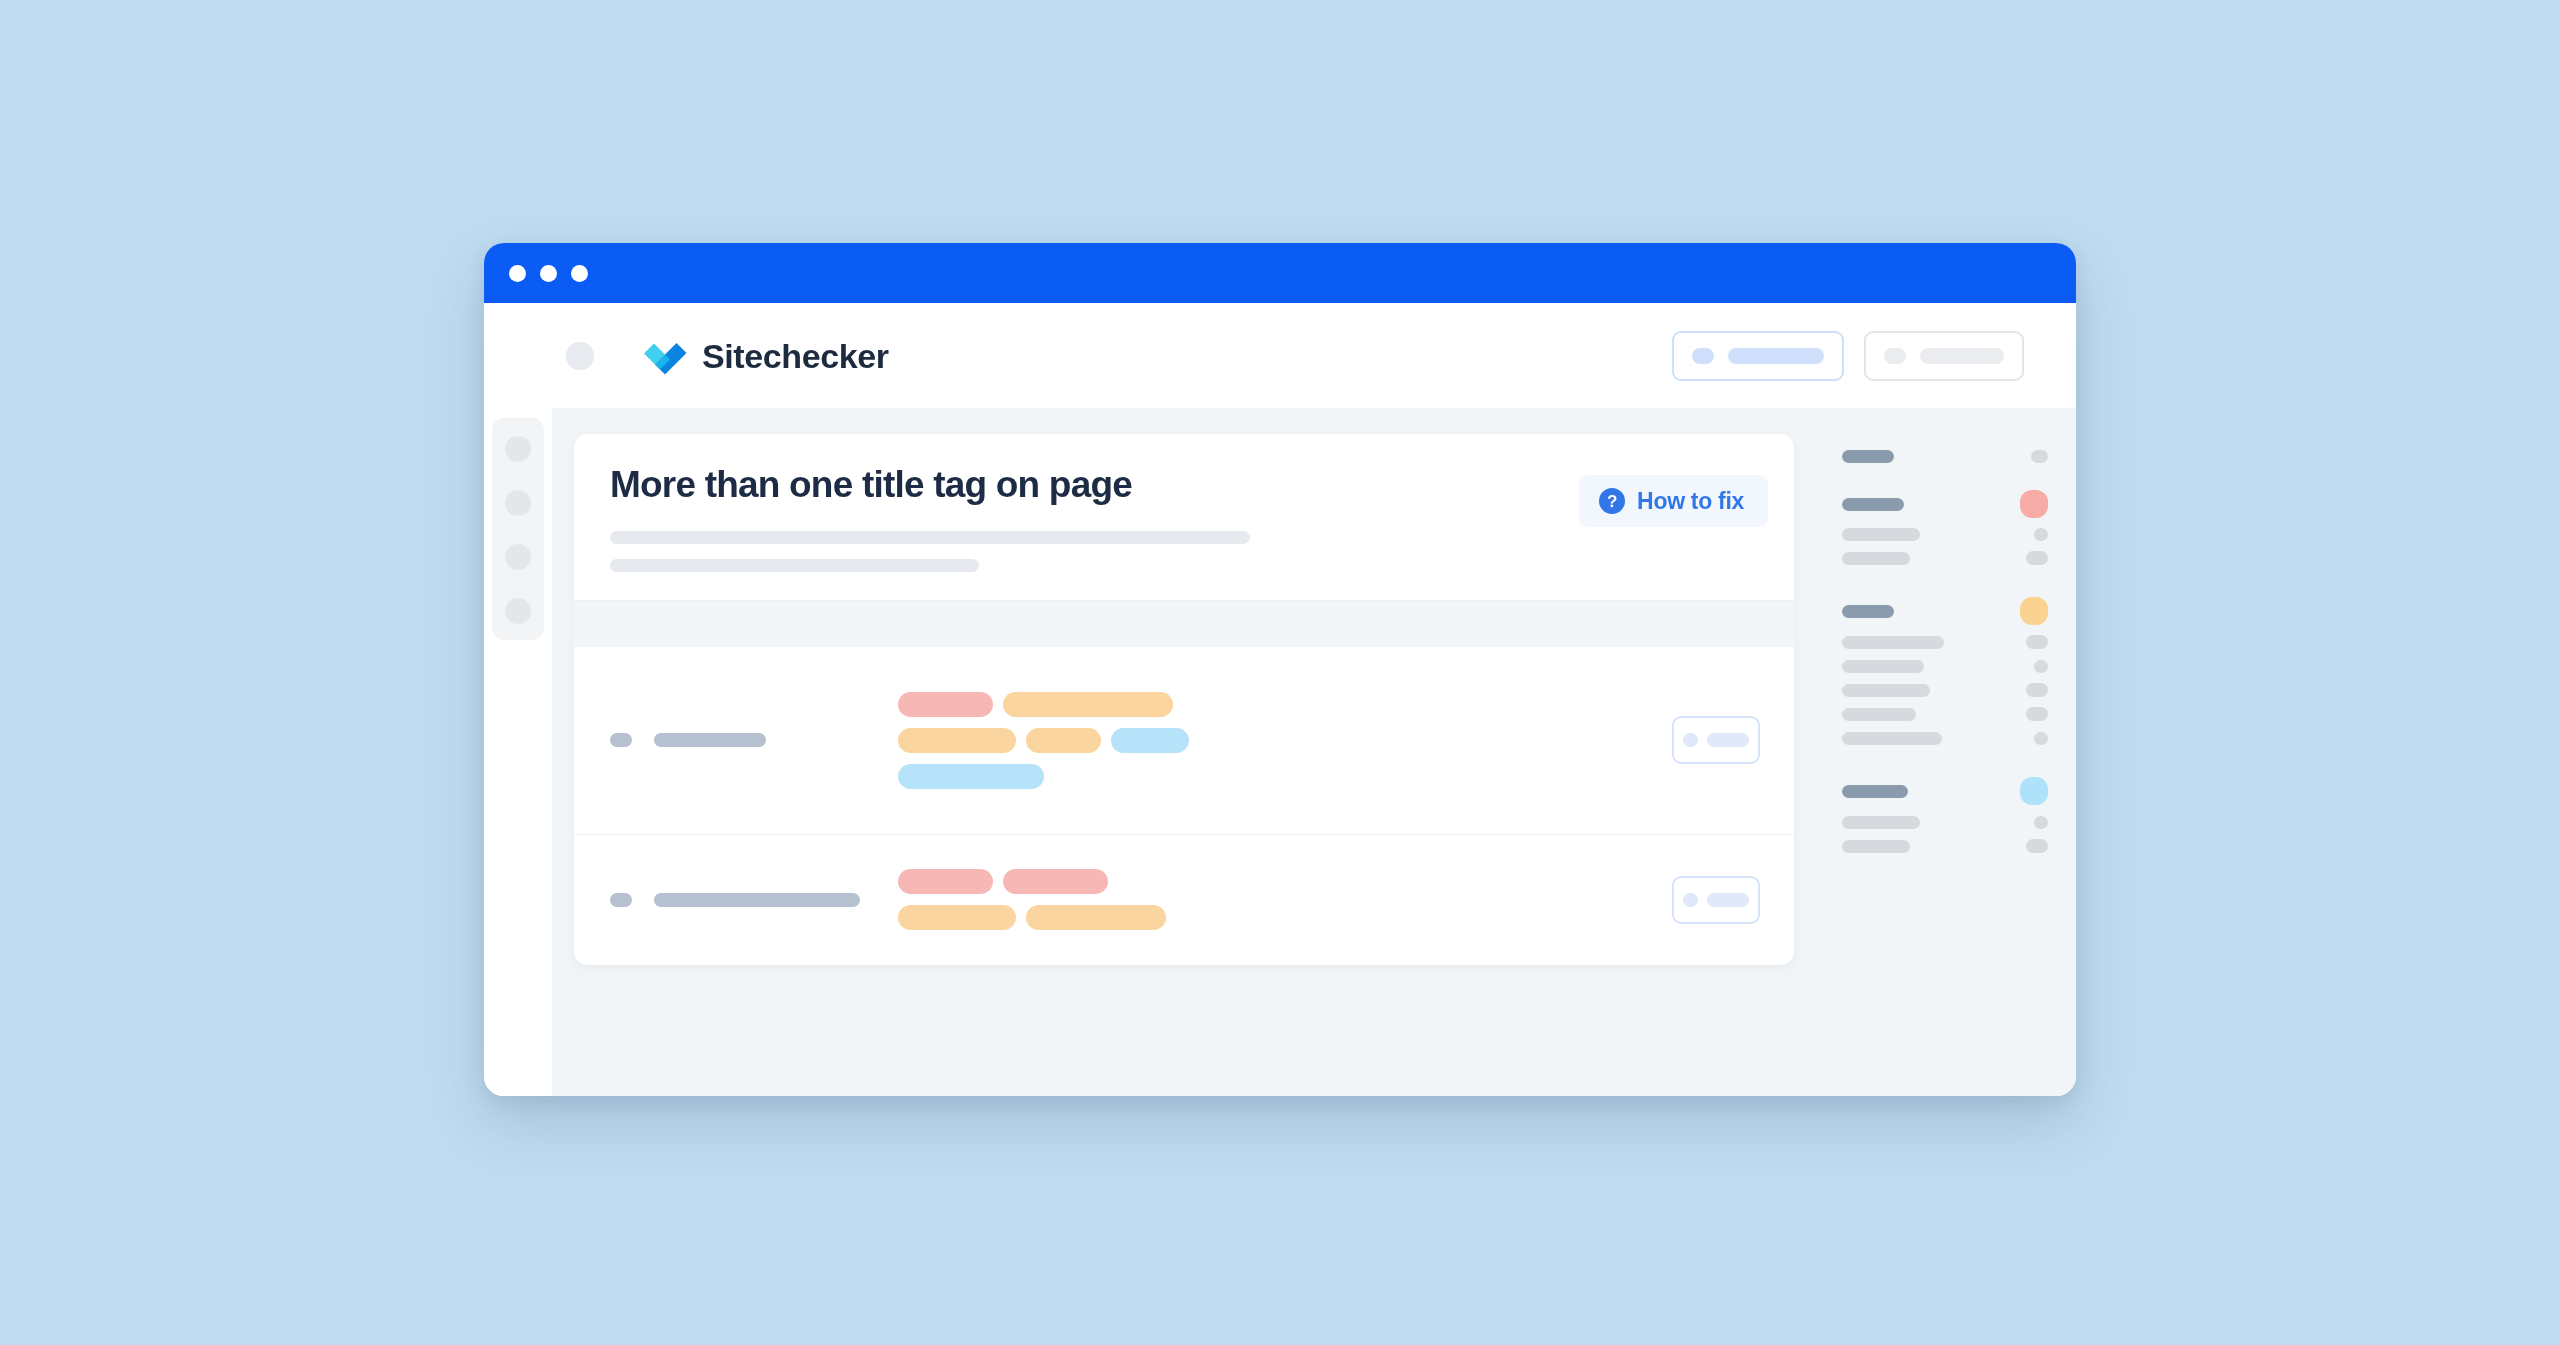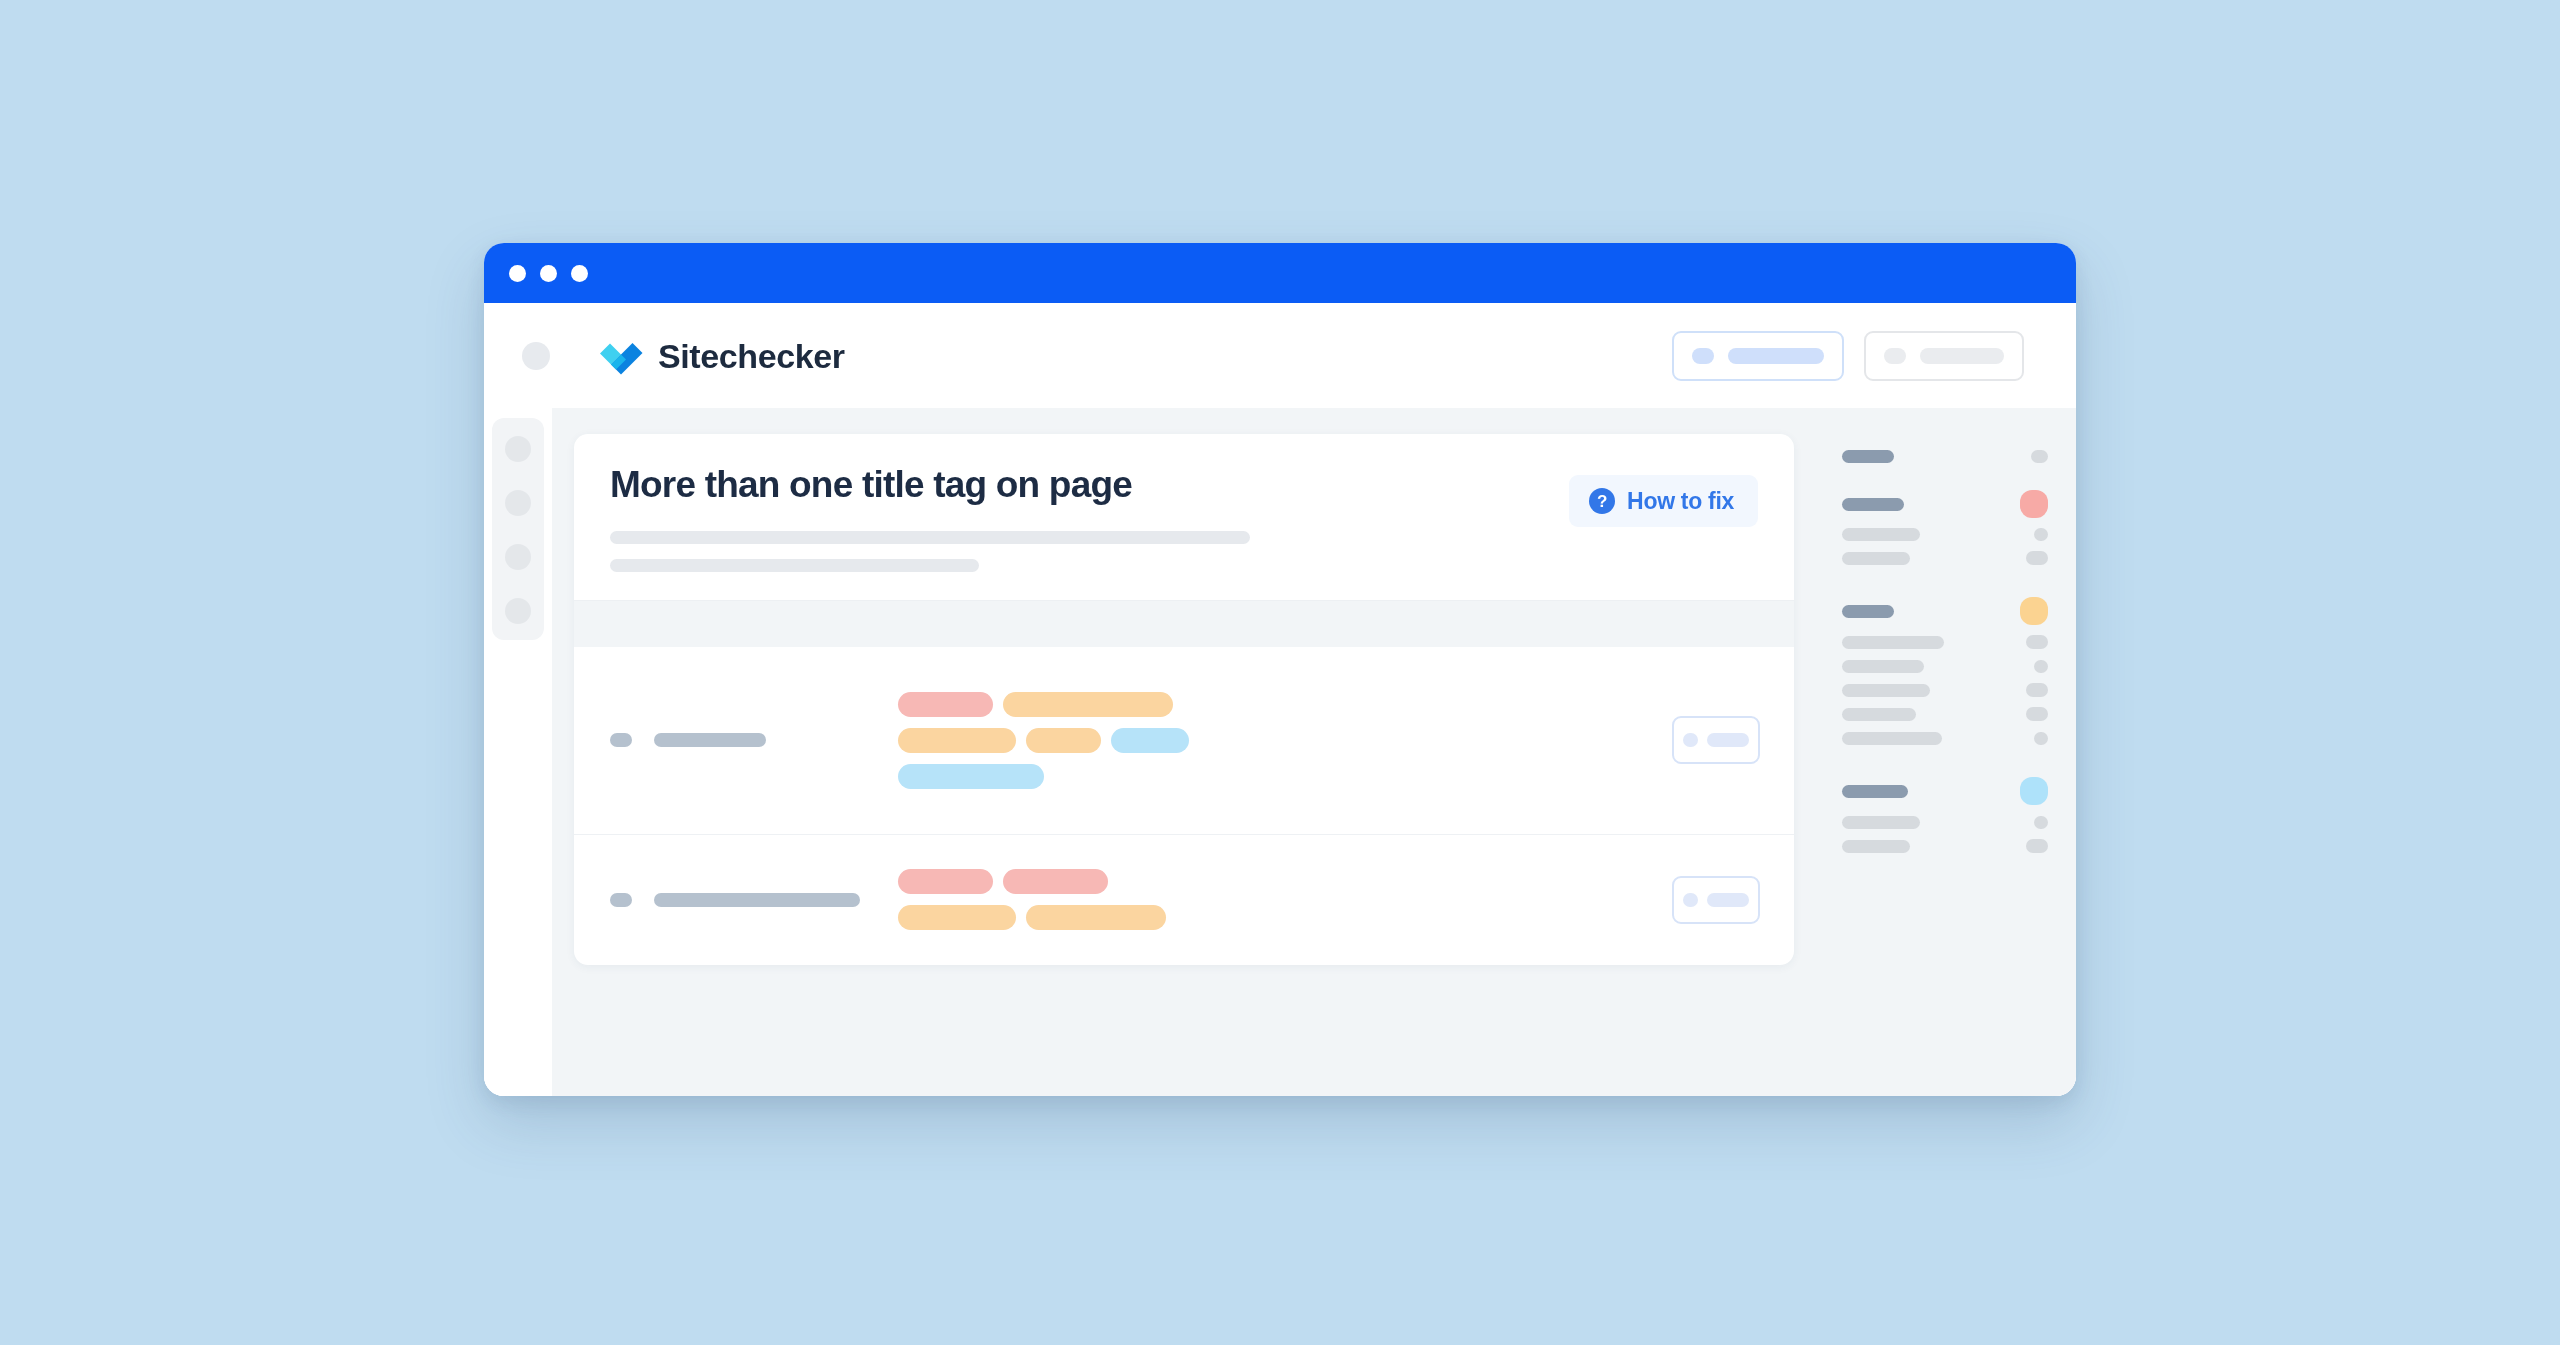--- a/index.html
+++ b/index.html
@@ -51,20 +51,21 @@
 
   
   #app-header {
     flex: 0 0 105px;
     background: #ffffff;
     display: flex;
     align-items: center;
     padding: 0 30px 0 28px;
     position: relative;
     z-index: 5;
+    margin-left: 44px;
   }
   #header-avatar {
     width: 28px;
     height: 28px;
     border-radius: 50%;
     background: #e7eaee;
     flex: 0 0 28px;
     margin-left: 10px;
   }
   #brand {
@@ -147,21 +148,21 @@
     background: #ffffff;
     border-radius: 14px;
     box-shadow: 0 2px 10px rgba(40, 70, 110, 0.06);
     overflow: hidden;
     display: flex;
     flex-direction: column;
   }
 
   
   #card-header {
-    padding: 32px 34px 28px 36px;
+    padding: 32px 24px 28px 36px;
     display: flex;
     align-items: flex-start;
   }
   #card-title-wrap { flex: 1; min-width: 0; }
   #page-title {
     font-size: 37px;
     font-weight: bold;
     color: #1d2c44;
     letter-spacing: -0.8px;
     line-height: 1.05;

